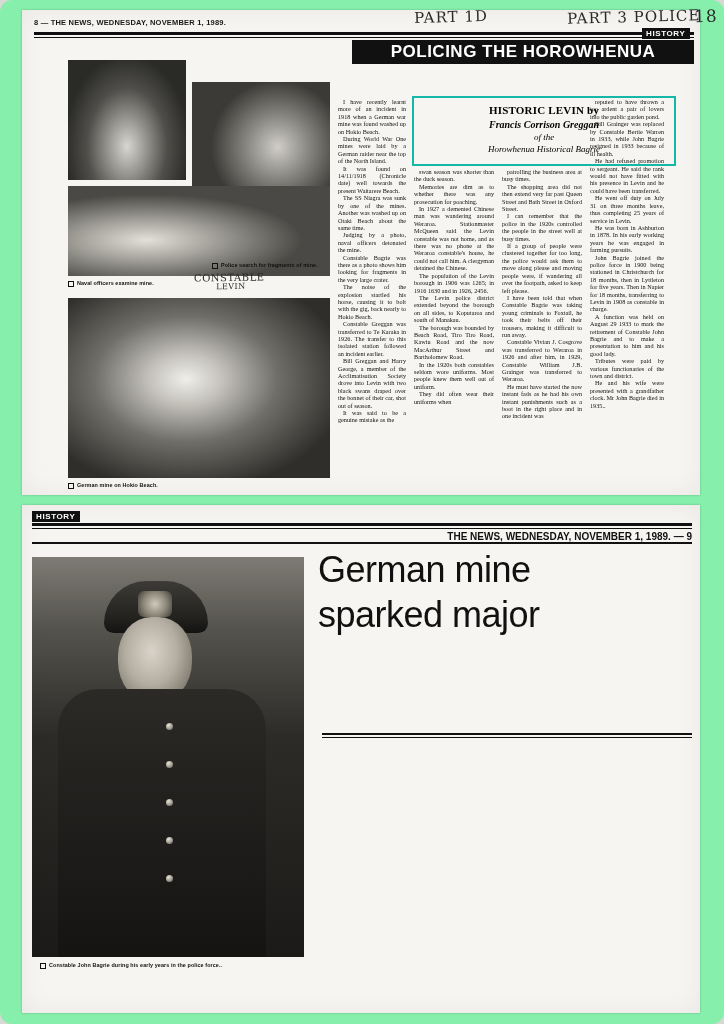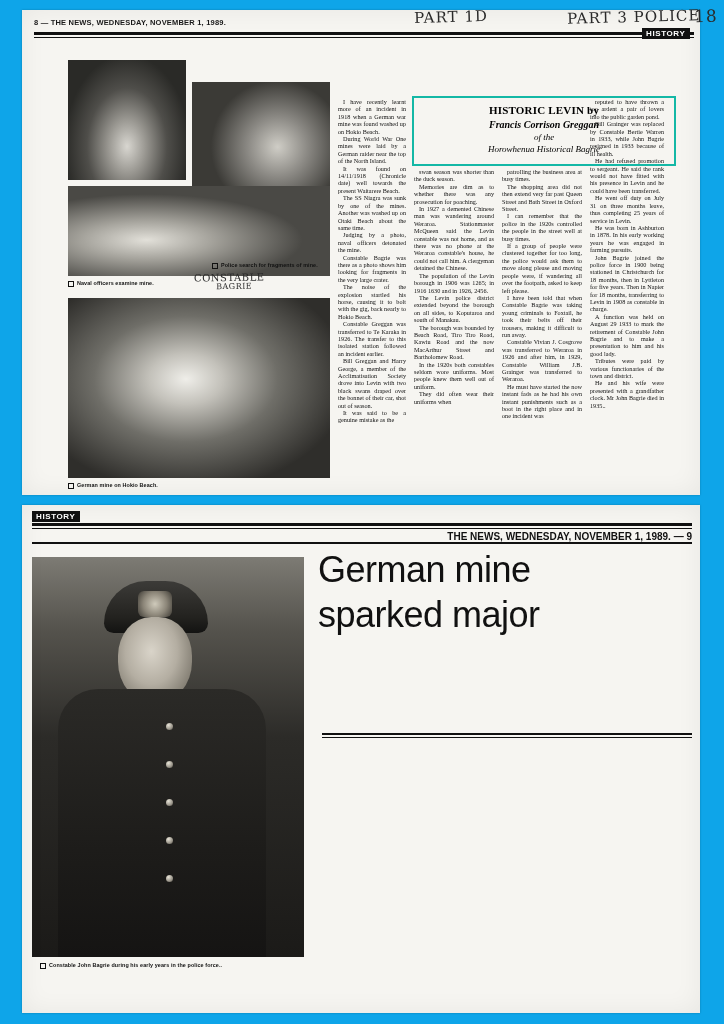--- a/index.html
+++ b/index.html
@@ -12,21 +12,22 @@
   }
   .page {
     position: relative;
     width: 724px;
     height: 1024px;
     background: #f2f1ee;
     overflow: hidden;
   }
   
   .news-bg {
-    background: #0ea5e9;
+    background: #86efac;
+    border-radius: 12px;
   }
 
   
   .sheet-top {
     position: absolute;
     left: 22px;
     top: 10px;
     width: 678px;
     height: 485px;
     background: #f6f5f1;
@@ -308,41 +309,42 @@
     <div class="topbar">8 — THE NEWS, WEDNESDAY, NOVEMBER 1, 1989.</div>
     <div class="rule-thick"></div>
     <div class="rule-thin"></div>
 
     <div class="history-tag history-top">HISTORY</div>
 
     <div class="handwriting hw1">PART 1D</div>
     <div class="handwriting hw2">PART 3 POLICE</div>
     <div class="handwriting hw3">18</div>
 
+    <div class="masthead">POLICING THE HOROWHENUA</div>
 
     <div class="photo ph1">
         <div class="g-mine1"></div>
       </div>
     <div class="photo ph2">
         <div class="g-mine2"></div>
       </div>
     <div class="photo ph3">
         <div class="g-mine3"></div>
       </div>
     <div class="photo ph4">
         <div class="g-mine4"></div>
       </div>
 
     <div class="cap cap1"><span class="sq"></span><span>Naval officers examine mine.</span></div>
     <div class="cap cap2"><span class="sq"></span><span>Police search for fragments of mine.</span></div>
     <div class="cap cap3"><span class="sq"></span><span>German mine on Hokio Beach.</span></div>
 
     <div class="hw-const">
       <span>CONSTABLE</span>
-      <small>BAGRIE</small>
+      <small>LEVIN</small>
     </div>
 
     <div class="levin-box">
       <div class="l1">HISTORIC LEVIN by</div>
       <div class="l2">Francis Corrison Greggan</div>
       <div class="l3">of the</div>
       <div class="l4">Horowhenua Historical Bagrie</div>
     </div>
 
     <div class="col colA">

